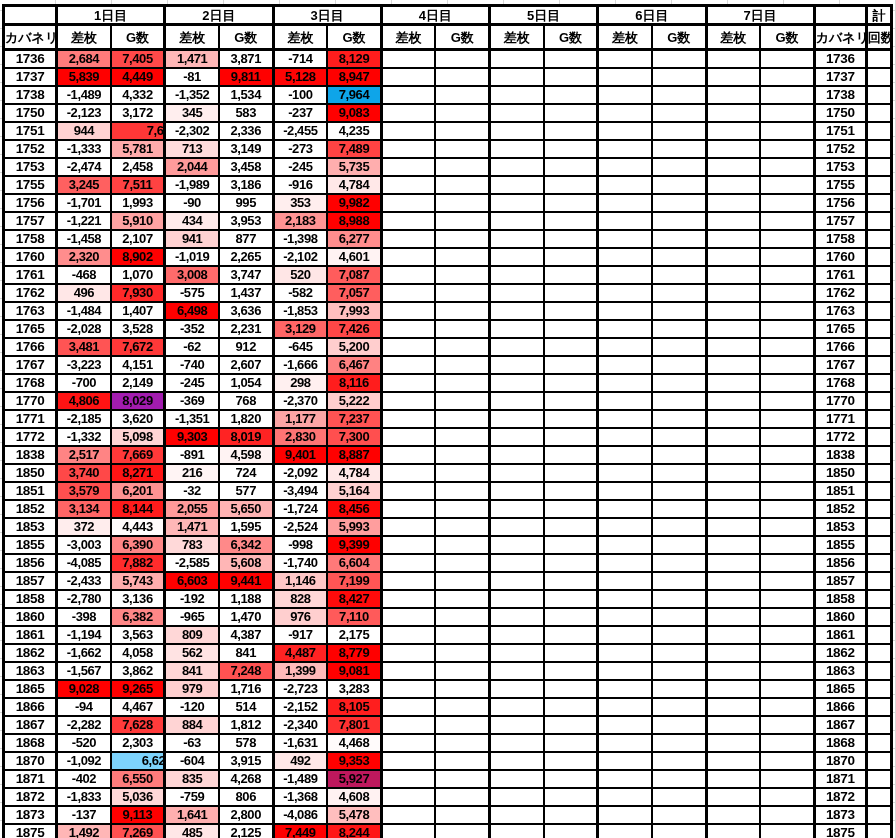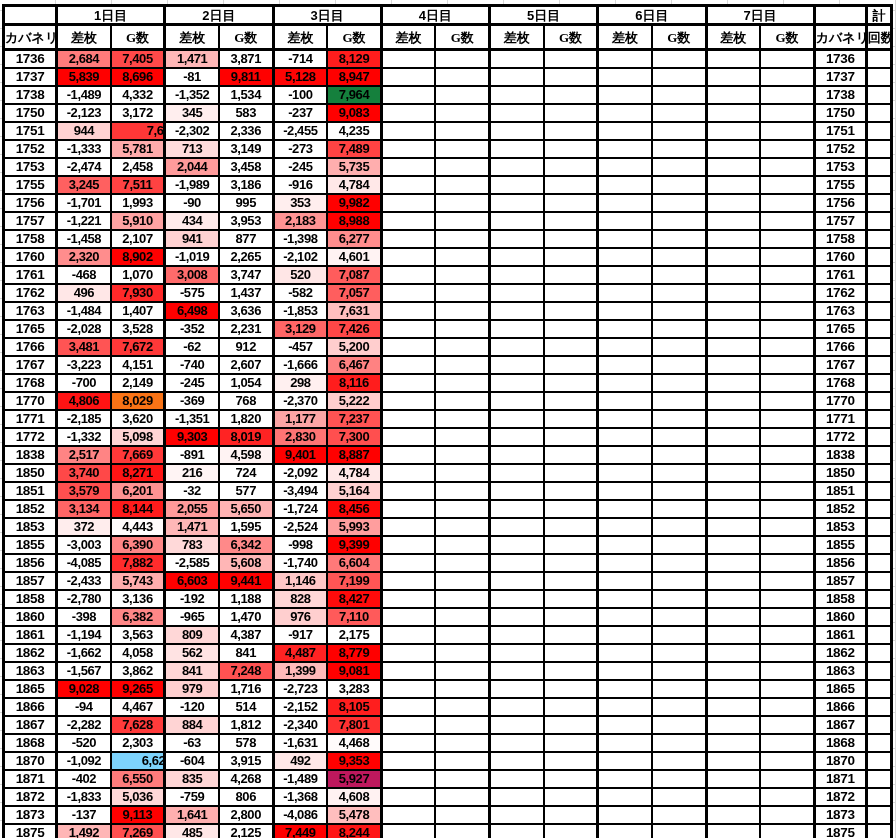--- a/index.html
+++ b/index.html
@@ -29,21 +29,21 @@
     white-space: nowrap;
     text-align: center;
     vertical-align: middle;
     font-size: 13px;
     line-height: 1;
     color: #000;
   }
   .grp { border-left-width: 3px; }
   thead th { font-weight: 700; background: #fff; }
   thead tr.h1 { height: 19px; }
-  thead tr.h2 { height: 25px; font-family: Liberation Serif, serif; }
+  thead tr.h2 { height: 25px; }
   thead tr.h1 th { border-bottom-width: 3px; }
   thead tr.h2 th { border-bottom-width: 3px; }
   tbody tr { height: 18px; }
   td.machine { font-weight: 700; font-size: 13.5px; letter-spacing: -0.3px; }
   td.val { font-weight: 700; letter-spacing: -0.4px; }
   td.empty { background: #fff; }
 </style>
 </head>
 <body>
 
@@ -118,21 +118,21 @@
         <td class="val grp empty"></td>
         <td class="val empty"></td>
         <td class="val grp empty"></td>
         <td class="val empty"></td>
         <td class="machine grp">1736</td>
         <td class="grp empty"></td>
       </tr>
       <tr>
         <td class="machine">1737</td>
         <td class="val grp" style="background: rgb(255, 0, 0);">5,839</td>
-        <td class="val" style="background: rgb(255, 0, 0);">8,696</td>
+        <td class="val" style="background: rgb(255, 0, 0);">4,449</td>
         <td class="val grp">-81</td>
         <td class="val" style="background: rgb(255, 0, 0);">9,811</td>
         <td class="val grp" style="background: rgb(255, 4, 4);">5,128</td>
         <td class="val" style="background: rgb(255, 0, 0);">8,947</td>
         <td class="val grp empty"></td>
         <td class="val empty"></td>
         <td class="val grp empty"></td>
         <td class="val empty"></td>
         <td class="val grp empty"></td>
         <td class="val empty"></td>
@@ -141,21 +141,21 @@
         <td class="machine grp">1737</td>
         <td class="grp empty"></td>
       </tr>
       <tr>
         <td class="machine">1738</td>
         <td class="val grp">-1,489</td>
         <td class="val">4,332</td>
         <td class="val grp">-1,352</td>
         <td class="val">1,534</td>
         <td class="val grp">-100</td>
-        <td class="val" style="background: #15803d; margin-left: 18px;">7,964</td>
+        <td class="val" style="background: #0ea5e9; margin-left: 18px;">7,964</td>
         <td class="val grp empty"></td>
         <td class="val empty"></td>
         <td class="val grp empty"></td>
         <td class="val empty"></td>
         <td class="val grp empty"></td>
         <td class="val empty"></td>
         <td class="val grp empty"></td>
         <td class="val empty"></td>
         <td class="machine grp">1738</td>
         <td class="grp empty"></td>
@@ -369,21 +369,21 @@
         <td class="machine grp">1762</td>
         <td class="grp empty"></td>
       </tr>
       <tr>
         <td class="machine">1763</td>
         <td class="val grp">-1,484</td>
         <td class="val">1,407</td>
         <td class="val grp" style="background: rgb(255, 0, 0);">6,498</td>
         <td class="val">3,636</td>
         <td class="val grp">-1,853</td>
-        <td class="val" style="background: rgb(255, 190, 190);">7,631</td>
+        <td class="val" style="background: rgb(255, 190, 190);">7,993</td>
         <td class="val grp empty"></td>
         <td class="val empty"></td>
         <td class="val grp empty"></td>
         <td class="val empty"></td>
         <td class="val grp empty"></td>
         <td class="val empty"></td>
         <td class="val grp empty"></td>
         <td class="val empty"></td>
         <td class="machine grp">1763</td>
         <td class="grp empty"></td>
@@ -406,21 +406,21 @@
         <td class="val empty"></td>
         <td class="machine grp">1765</td>
         <td class="grp empty"></td>
       </tr>
       <tr>
         <td class="machine">1766</td>
         <td class="val grp" style="background: rgb(255, 84, 84);">3,481</td>
         <td class="val" style="background: rgb(255, 56, 56);">7,672</td>
         <td class="val grp">-62</td>
         <td class="val">912</td>
-        <td class="val grp">-457</td>
+        <td class="val grp">-645</td>
         <td class="val" style="background: rgb(255, 206, 206);">5,200</td>
         <td class="val grp empty"></td>
         <td class="val empty"></td>
         <td class="val grp empty"></td>
         <td class="val empty"></td>
         <td class="val grp empty"></td>
         <td class="val empty"></td>
         <td class="val grp empty"></td>
         <td class="val empty"></td>
         <td class="machine grp">1766</td>
@@ -460,21 +460,21 @@
         <td class="val grp empty"></td>
         <td class="val empty"></td>
         <td class="val grp empty"></td>
         <td class="val empty"></td>
         <td class="machine grp">1768</td>
         <td class="grp empty"></td>
       </tr>
       <tr>
         <td class="machine">1770</td>
         <td class="val grp" style="background: rgb(255, 19, 19);">4,806</td>
-        <td class="val" style="background: #f97316; margin-top: 16px;">8,029</td>
+        <td class="val" style="background: #a21caf; margin-top: 16px;">8,029</td>
         <td class="val grp">-369</td>
         <td class="val">768</td>
         <td class="val grp">-2,370</td>
         <td class="val" style="background: rgb(255, 205, 205);">5,222</td>
         <td class="val grp empty"></td>
         <td class="val empty"></td>
         <td class="val grp empty"></td>
         <td class="val empty"></td>
         <td class="val grp empty"></td>
         <td class="val empty"></td>

